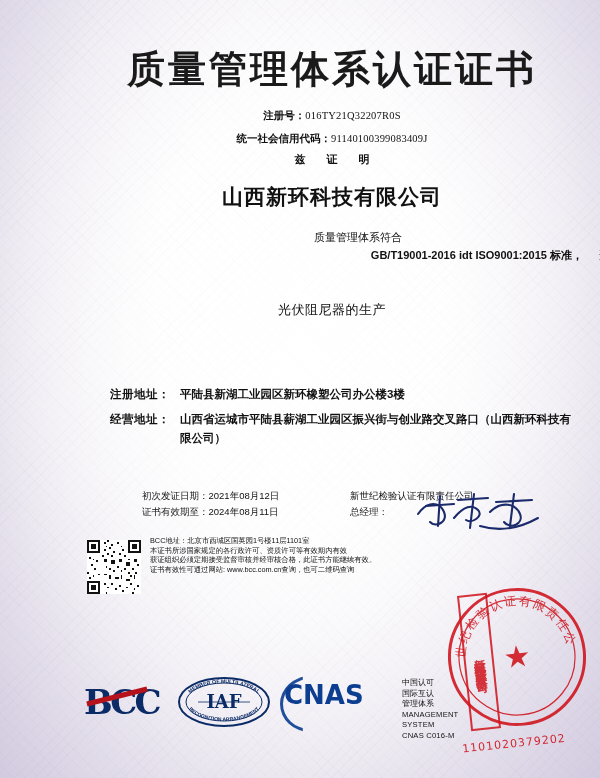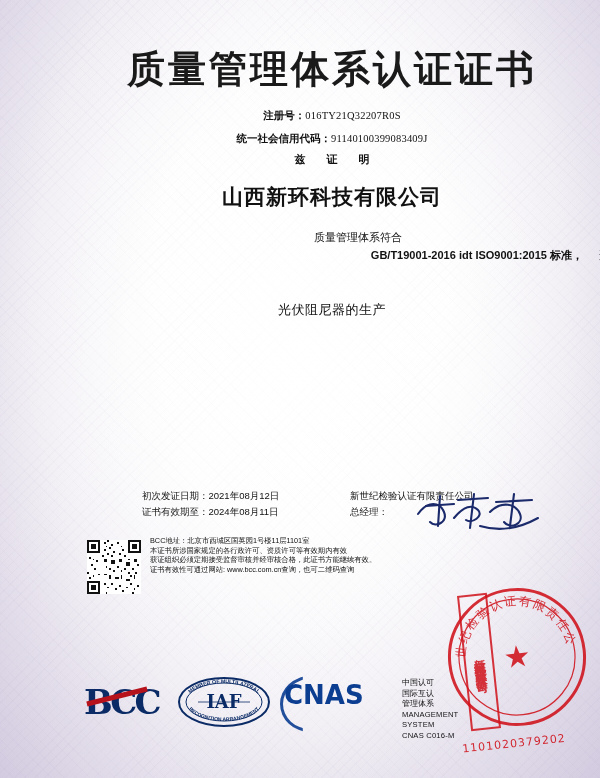--- a/index.html
+++ b/index.html
@@ -345,20 +345,30 @@
 
     <div class="company">山西新环科技有限公司</div>
 
     <div class="stdline1">质量管理体系符合</div>
     <div class="stdline2">
       <span>GB/T19001-2016 idt ISO9001:2015 标准，</span><span class="tail">适用于</span>
     </div>
 
     <div class="scope">光伏阻尼器的生产</div>
 
+    <div class="addr">
+      <div class="addr-row">
+        <div class="k">注册地址：</div>
+        <div class="v">平陆县新湖工业园区新环橡塑公司办公楼3楼</div>
+      </div>
+      <div class="addr-row">
+        <div class="k">经营地址：</div>
+        <div class="v">山西省运城市平陆县薪湖工业园区振兴街与创业路交叉路口（山西新环科技有限公司）</div>
+      </div>
+    </div>
 
     <div class="dates">
       <div>
         <span>初次发证日期：</span><span>2021年08月12日</span>
       </div>
       <div>
         <span>证书有效期至：</span><span>2024年08月11日</span>
       </div>
     </div>
 

